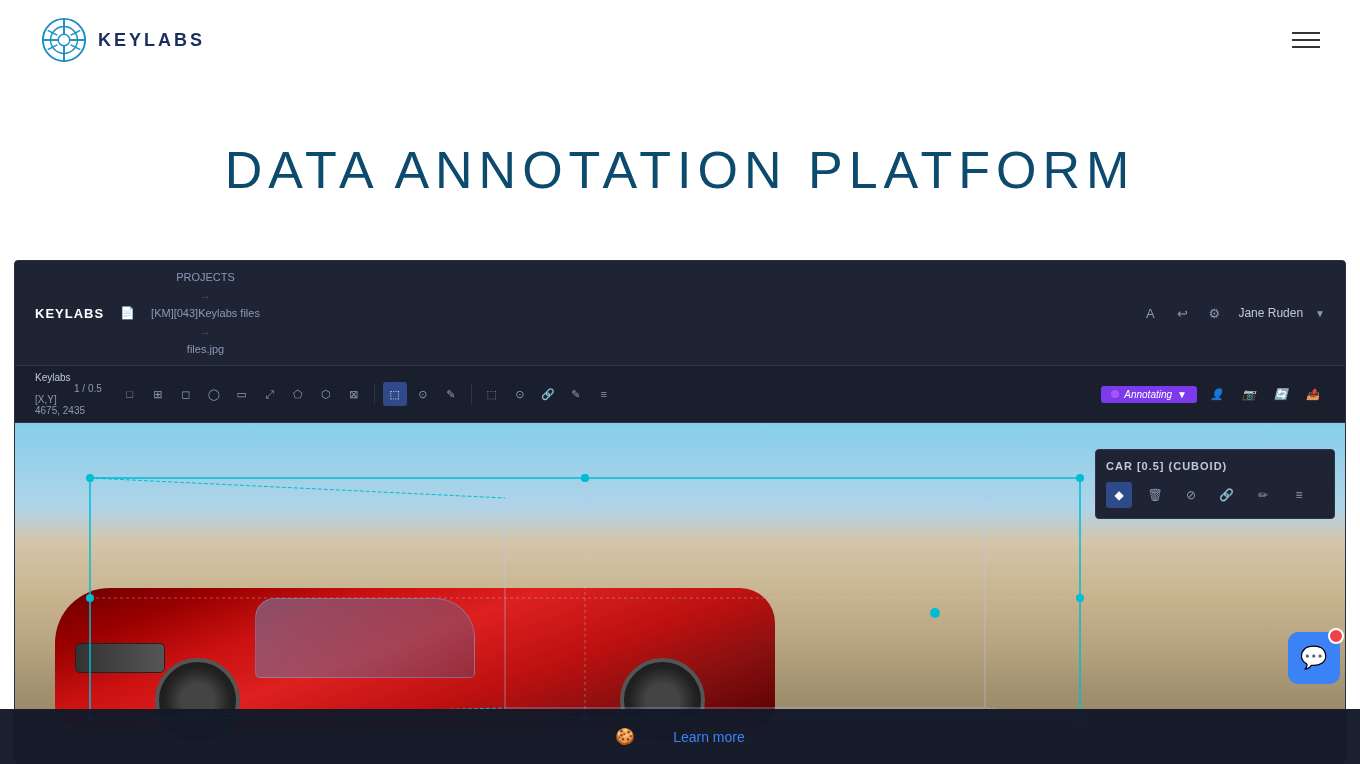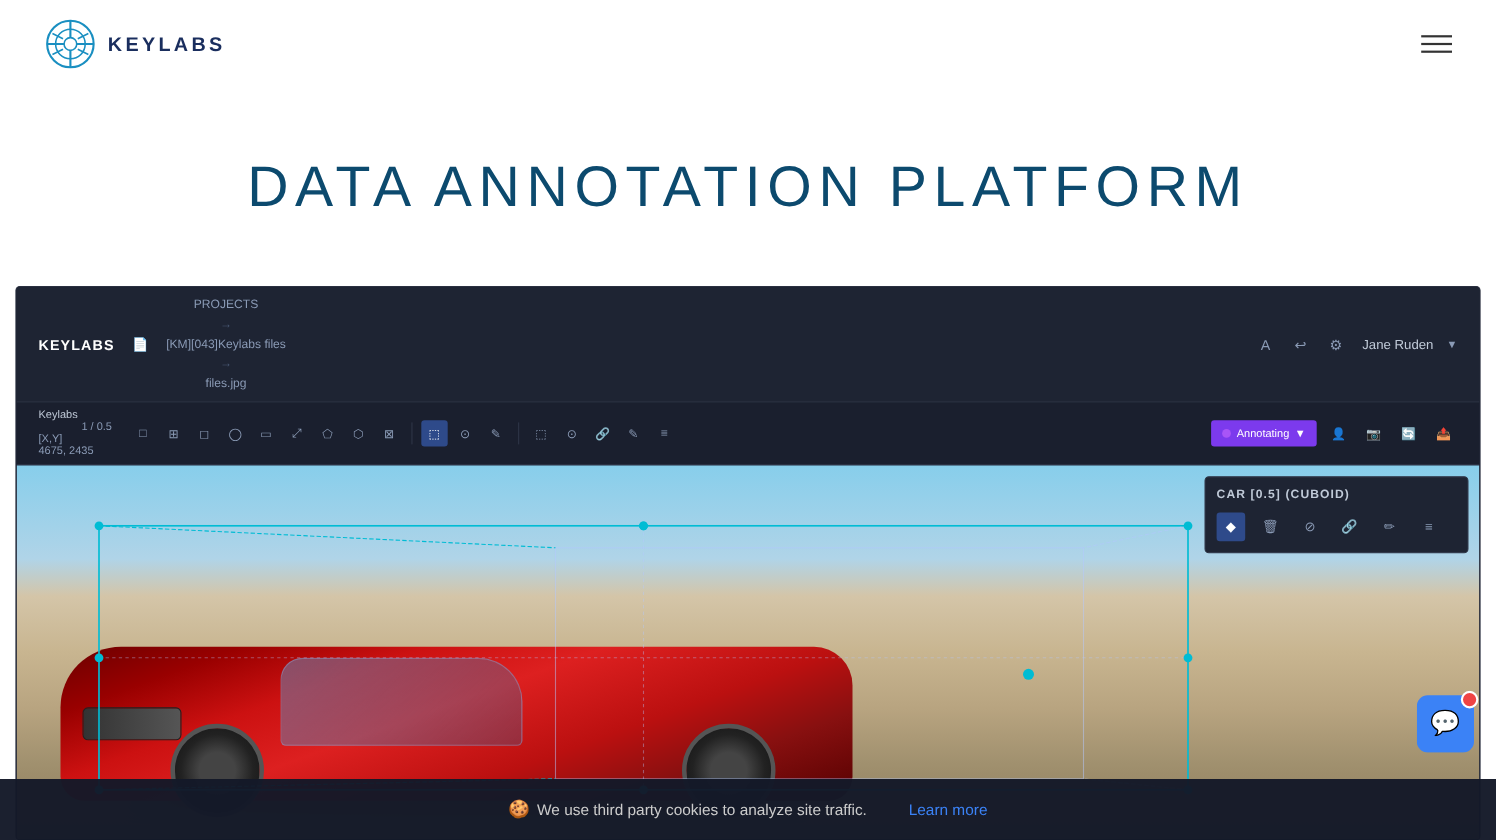--- a/index.html
+++ b/index.html
@@ -170,21 +170,23 @@
       border-radius: 3px;
     }
 
     .tool-btn.active {
       background: #2e4a8a;
       color: #fff;
     }
 
     .toolbar-right {
       display: flex;
+      align-items: center;
       gap: 8px;
+      font-style: italic;
     }
 
     .annotating-badge {
       background: #7c3aed;
       color: #fff;
       padding: 3px 10px;
       border-radius: 3px;
       font-size: 10px;
       display: flex;
       align-items: center;
@@ -217,21 +219,21 @@
         #c8b590 50%,
         #b8a480 65%,
         #a0906e 80%,
         #8a7858 100%
       );
     }
 
     
     .property-panel {
       position: absolute;
-      top: 10px;
+      top: 26px;
       right: 10px;
       width: 240px;
       background: #1e2433;
       border: 1px solid #2e3547;
       border-radius: 4px;
       padding: 10px;
     }
 
     .panel-title {
       font-size: 11px;
@@ -548,21 +550,20 @@
         <span class="panel-icon-btn">≡</span>
       </div>
     </div>
 
   </div>
 </div>
 
 <div class="cookie-banner">
   <div class="cookie-text">
     <span class="cookie-icon">🍪</span>
-    <span>We use third party cookies to analyze site traffic.</span>
     <a class="learn-more-link">Learn more</a>
   </div>
 </div>
 
 <div class="chat-widget">
   <span class="chat-icon">💬</span>
   <div class="chat-notification"></div>
 </div>
 
 </body></html>

